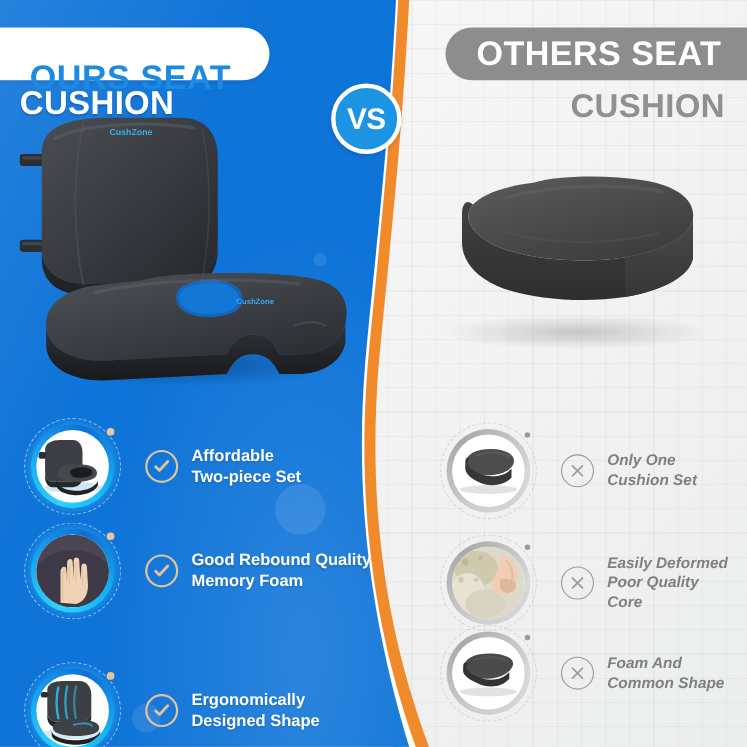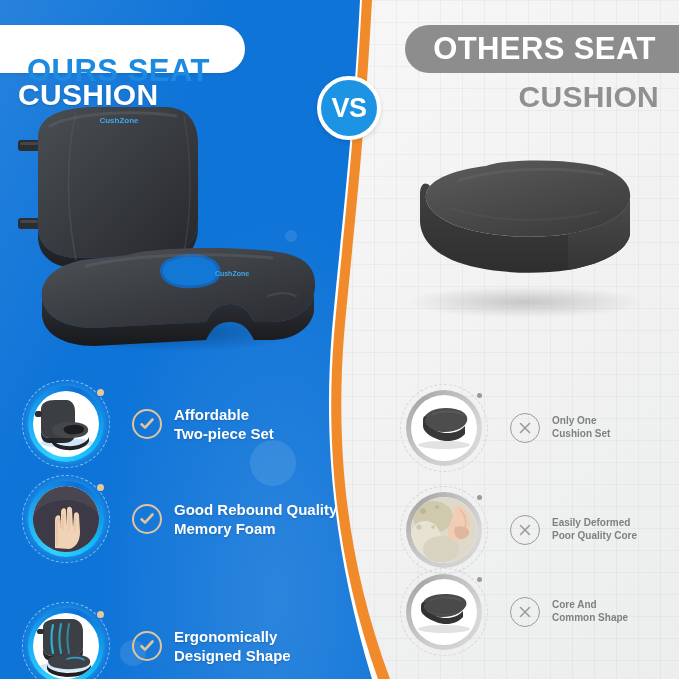--- a/index.html
+++ b/index.html
@@ -73,21 +73,21 @@
     color:#ffffff; font-size:31px; font-weight:bold; letter-spacing:0.4px;
     padding-right:26px;
   }
   .others-sub {
     position:absolute; right:20px; top:80px;
     color:#8f9092; font-size:30px; font-weight:bold; letter-spacing:0.3px;
   }
 
   
   .vs-badge {
-    position:absolute; left:317px; top:76px; width:64px; height:64px;
+    position:absolute; left:301px; top:76px; width:64px; height:64px;
     border-radius:50%; background:#1d93e3; border:4px solid #ffffff;
     display:flex; align-items:center; justify-content:center;
     box-shadow:0 2px 5px rgba(0,0,0,0.12);
   }
   .vs-badge span { color:#fff; font-size:27px; font-weight:bold; letter-spacing:-0.5px; }
 
   
   .feat-row { position:absolute; display:flex; align-items:center; }
   .feat-left { left:22px; width:320px; height:92px; }
   .feat-right { left:400px; width:270px; height:92px; }
@@ -124,21 +124,21 @@
     border-radius:50%; display:flex; align-items:center; justify-content:center;
   }
   .mark-check { border:2px solid #e2c49b; }
   .mark-x { border:1.5px solid #9b9b9b; }
 
   .feat-text { line-height:1.28; }
   .feat-left .feat-text {
     color:#ffffff; font-size:15px; font-weight:bold;
     text-shadow:0 1px 2px rgba(0,0,0,0.18);
   }
-  .feat-right .feat-text { color:#7f8082; font-size:10px; font-weight:bold; }
+  .feat-right .feat-text { color:#7f8082; font-size:14px; font-weight:bold;font-style:italic; }
 
   
   .prod { position:absolute; }
 </style>
 </head>
 <body>
 
 <div id="stage">
 
   <div class="panel-right"></div>
@@ -455,18 +455,18 @@
         </svg>
       </div>
       <div class="thumb-dot gray"></div>
     </div>
     <div class="mark mark-x">
       <svg width="16" height="16" viewBox="0 0 16 16">
         <path d="M3.5,3.5 L12.5,12.5 M12.5,3.5 L3.5,12.5" stroke="#9b9b9b" stroke-width="1.6" stroke-linecap="round"></path>
       </svg>
     </div>
     <div class="feat-text">
-      <div>Core And</div>
+      <div>Foam And</div>
       <div>Common Shape</div>
     </div>
   </div>
 
 </div>
 
 </body></html>

